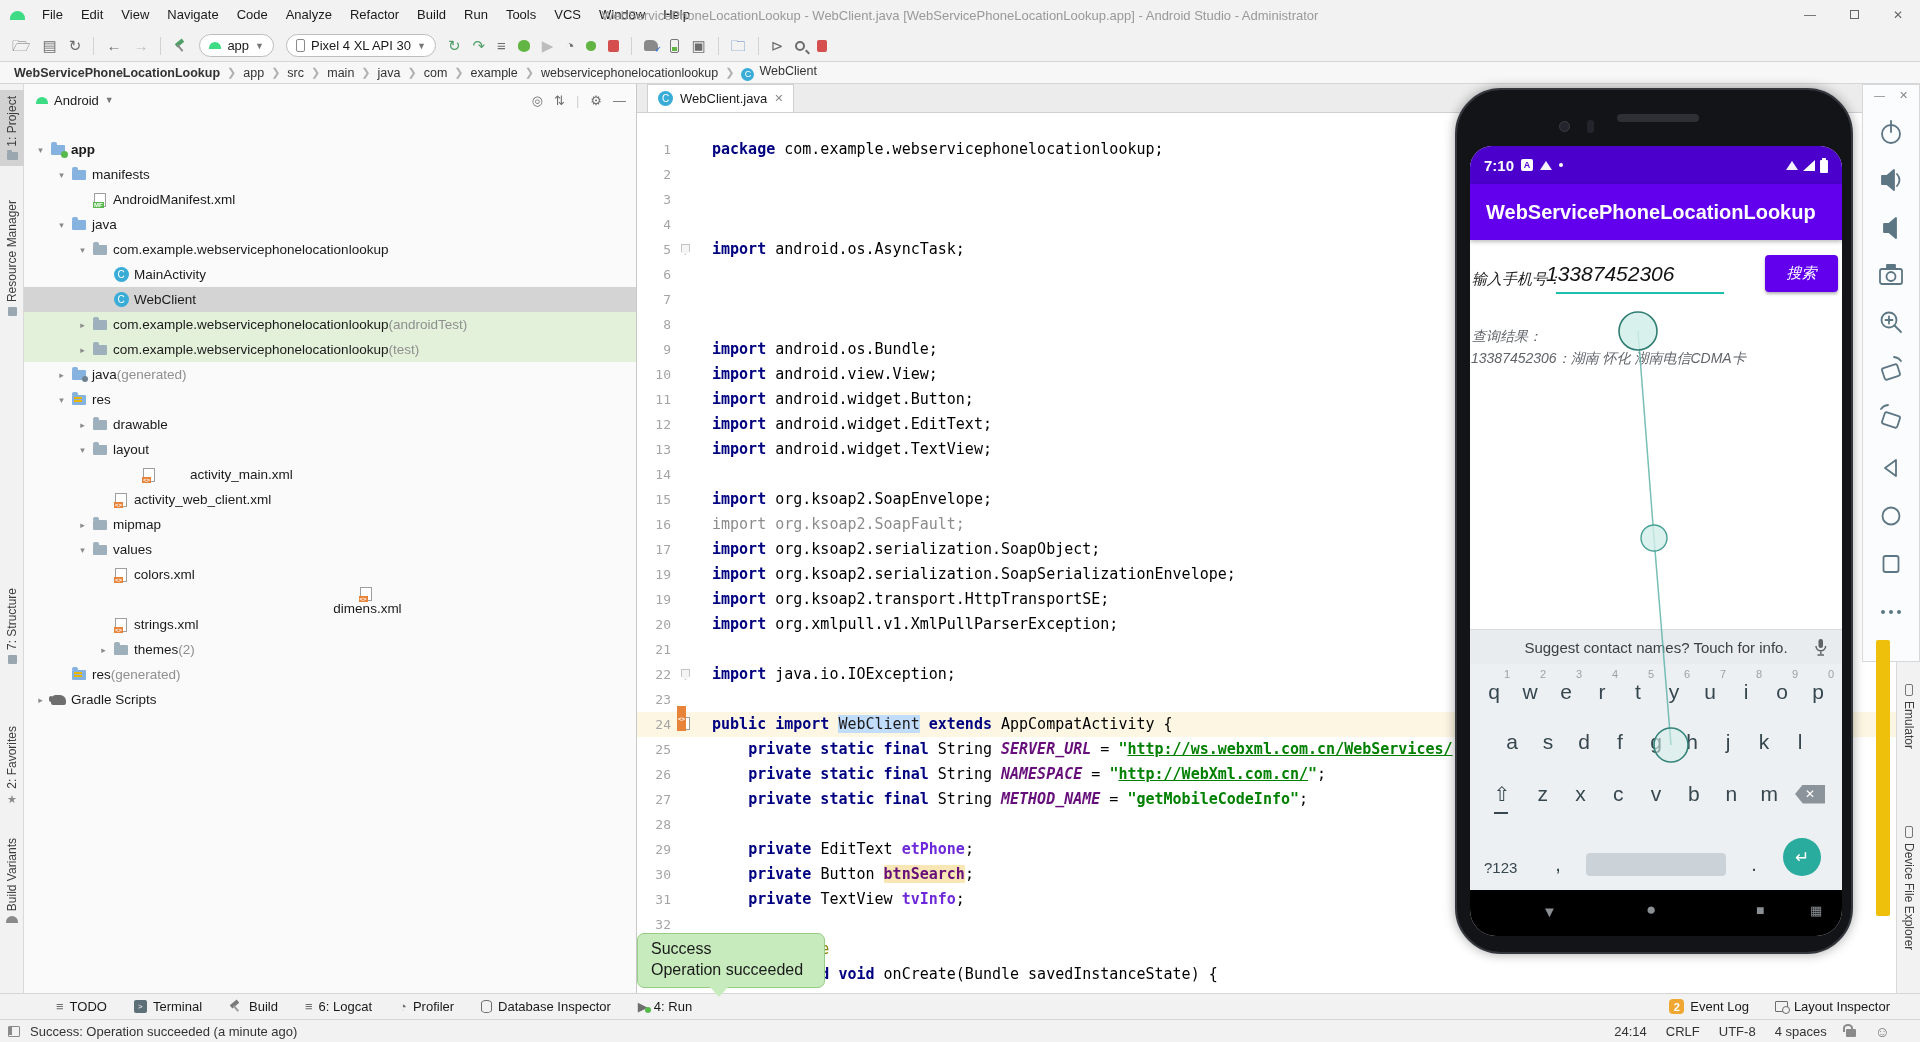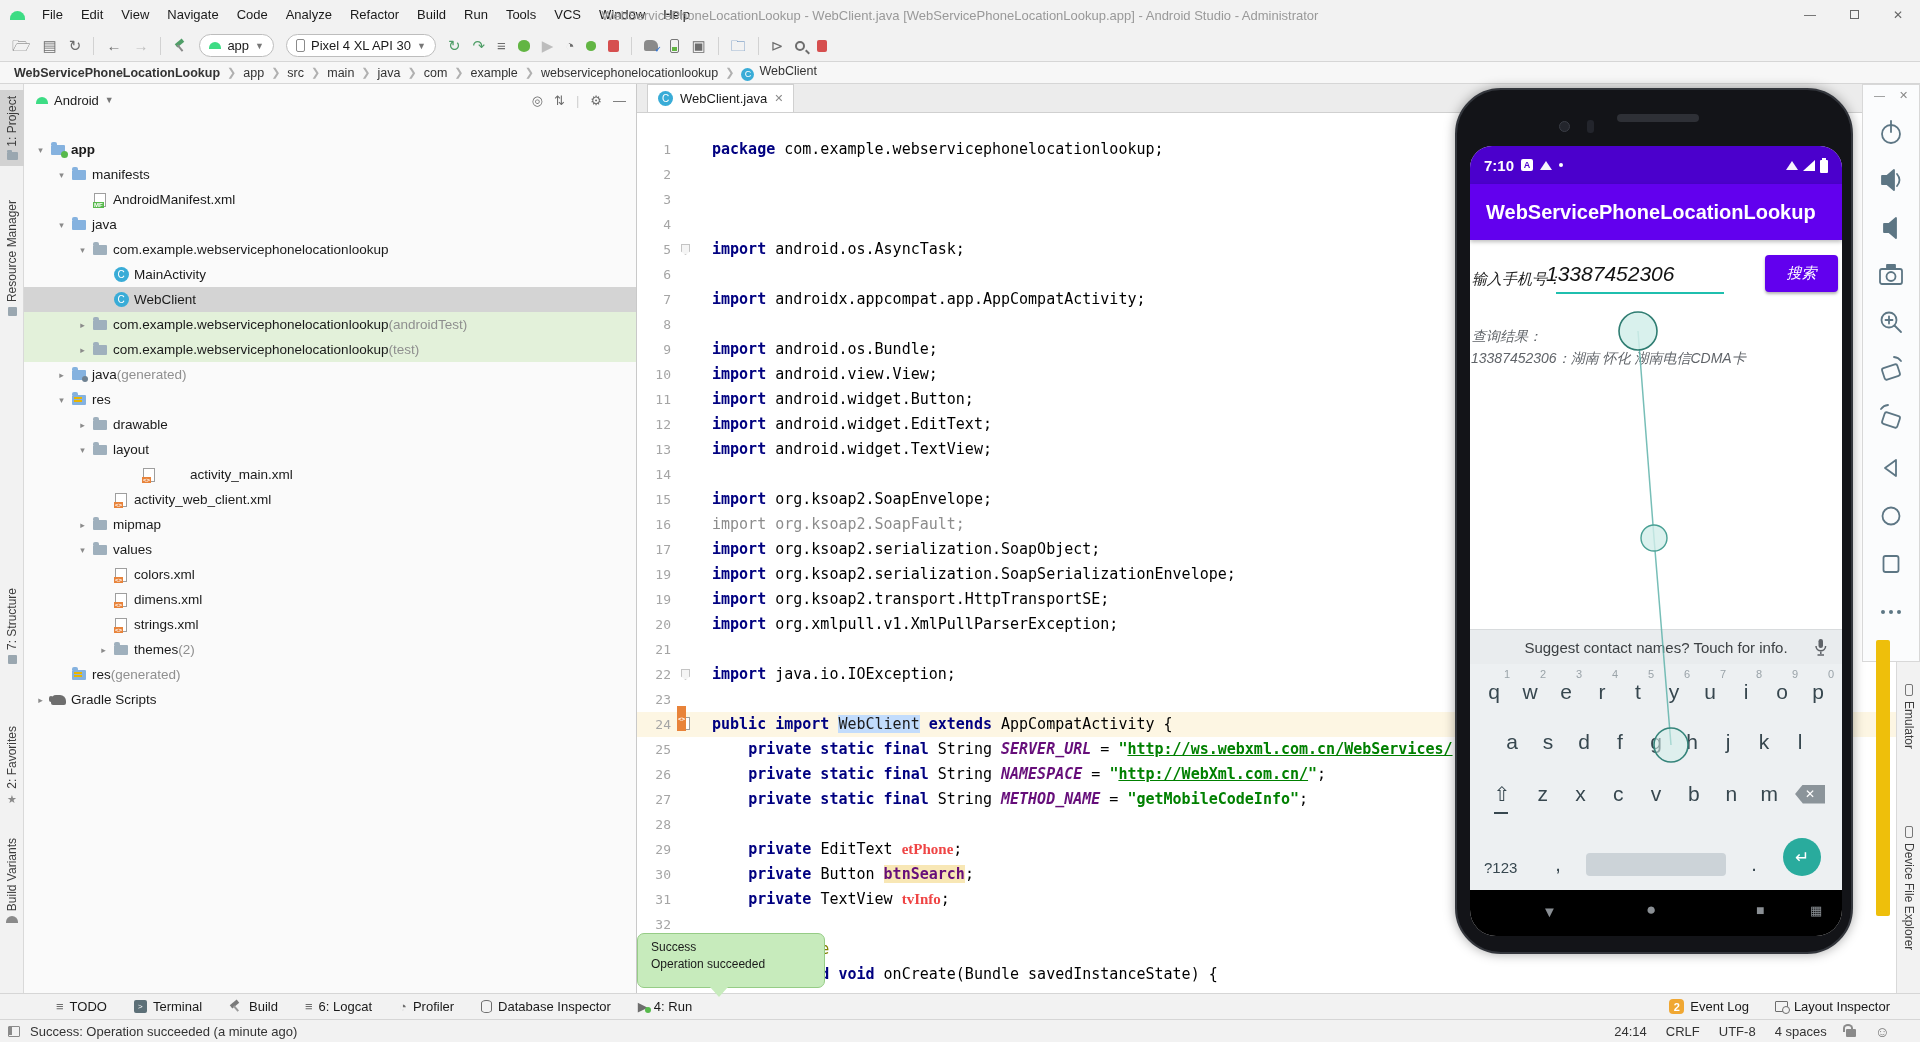--- a/index.html
+++ b/index.html
@@ -94,29 +94,29 @@
   .code-line.hl{background:#fdf6e3;}
   .ln{width:34px;text-align:right;color:#a5a5a5;font-size:13px;flex:none;font-family:"DejaVu Sans Mono",monospace;}
   .gut{width:26px;flex:none;position:relative;}
   .codetxt{white-space:pre;padding-left:15px;}
   .t-k{color:#000080;font-weight:bold;}
   .t-d{color:#000;}
   .t-g{color:#8c8c8c;}
   .t-s{color:#008000;font-weight:bold;}
   .t-su{color:#008000;font-weight:bold;text-decoration:underline;}
   .t-c{color:#660e7a;font-weight:bold;font-style:italic;}
-  .t-f{color:#ef4444;font-weight:bold;font-family:Liberation Serif, serif;}
+  .t-f{color:#6d28d9;font-weight:bold;}
   .t-fh{color:#660e7a;font-weight:bold;background:#f8e7b5;}
   .t-sel{background:#c2dcfc;}
   .t-ann{color:#808000;}
   .gicon-xml{position:absolute;left:8px;top:5px;width:11px;height:13px;background:#fff;border:1px solid #9e9e9e;}
   .gicon-xml::after{content:"<>";position:absolute;left:-3px;bottom:-2px;font-size:6px;font-weight:bold;color:#fff;background:#e8833a;padding:0 1px;}
   .gicon-fold{position:absolute;left:10px;top:7px;width:9px;height:11px;background:#f5f5f5;border:1px solid #c4c4c4;clip-path:polygon(0 0,100% 0,100% 68%,50% 100%,0 68%);}
   
-  #tooltip{left:637px;top:933px;width:188px;height:55px;background:#c7ebbc;border:1px solid #96cc86;border-radius:7px;padding:6px 13px;font-size:12px;z-index:60;}
+  #tooltip{left:637px;top:933px;width:188px;height:55px;background:#c7ebbc;border:1px solid #96cc86;border-radius:7px;padding:6px 13px;font-size:16px;z-index:60;}
   #tooltip::after{content:"";position:absolute;left:72px;bottom:-10px;border-left:9px solid transparent;border-right:9px solid transparent;border-top:10px solid #c7ebbc;}
   #tooltip .tt1{margin-bottom:3px;}
   
   #right-stripe{left:1896px;top:0;width:24px;height:909px;background:#f2f2f2;border-left:1px solid #d9d9d9;z-index:5;}
   .vtab-r{position:absolute;left:0;width:24px;display:flex;flex-direction:column;align-items:center;gap:5px;font-size:12px;color:#3c3c3c;}
   .vtab-r .vlabel{writing-mode:vertical-rl;white-space:nowrap;}
   .mini-phone{width:8px;height:12px;border:1px solid #777;border-radius:2px;}
   #yellow-stripe{left:1876px;top:556px;width:14px;height:276px;background:#eebf0b;z-index:45;border-radius:2px;}
   
   #emu-panel{left:1862px;top:0;width:58px;height:578px;background:#fbfcfd;border:1px solid #d8d8d8;z-index:40;}
@@ -428,21 +428,21 @@
             </span>
             <span class="tr-label">values</span>
           </div>
           <div class="tree-row" style="padding-left: 71px;">
             <span class="tr-arrow"></span>
             <span class="tr-icon">
               <span class="fpage xml"></span>
             </span>
             <span class="tr-label">colors.xml</span>
           </div>
-          <div class="tree-row" style="padding-left: 71px;">
+          <div class="tree-row" style="padding-left: 71px; flex-direction: column;">
             <span class="tr-arrow"></span>
             <span class="tr-icon">
               <span class="fpage xml"></span>
             </span>
             <span class="tr-label">dimens.xml</span>
           </div>
           <div class="tree-row" style="padding-left: 71px;">
             <span class="tr-arrow"></span>
             <span class="tr-icon">
               <span class="fpage xml"></span>
@@ -512,21 +512,20 @@
             <span class="codetxt"><span class="t-k">import </span><span class="t-d">android.os.AsyncTask;</span></span>
           </div>
           <div class="code-line">
             <span class="ln">6</span>
             <span class="gut"></span>
             <span class="codetxt"></span>
           </div>
           <div class="code-line">
             <span class="ln">7</span>
             <span class="gut"></span>
-            <span class="codetxt"><span class="t-k">import </span><span class="t-d">androidx.appcompat.app.AppCompatActivity;</span></span>
           </div>
           <div class="code-line">
             <span class="ln">8</span>
             <span class="gut"></span>
             <span class="codetxt"></span>
           </div>
           <div class="code-line">
             <span class="ln">9</span>
             <span class="gut"></span>
             <span class="codetxt"><span class="t-k">import </span><span class="t-d">android.os.Bundle;</span></span>

